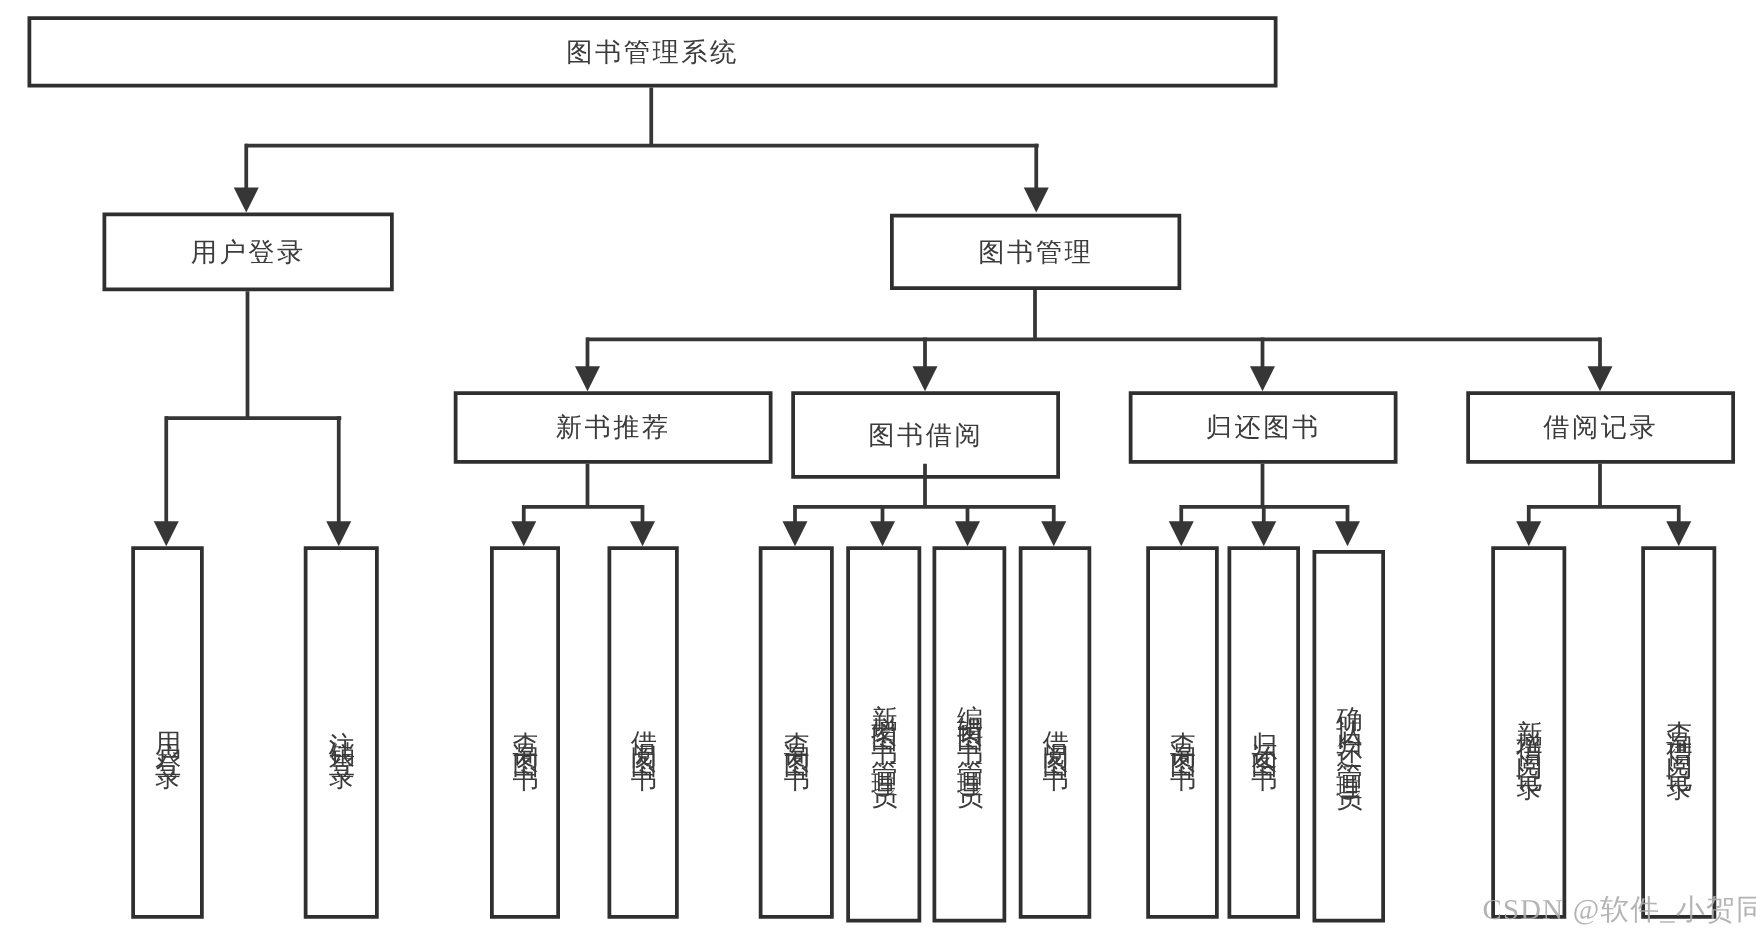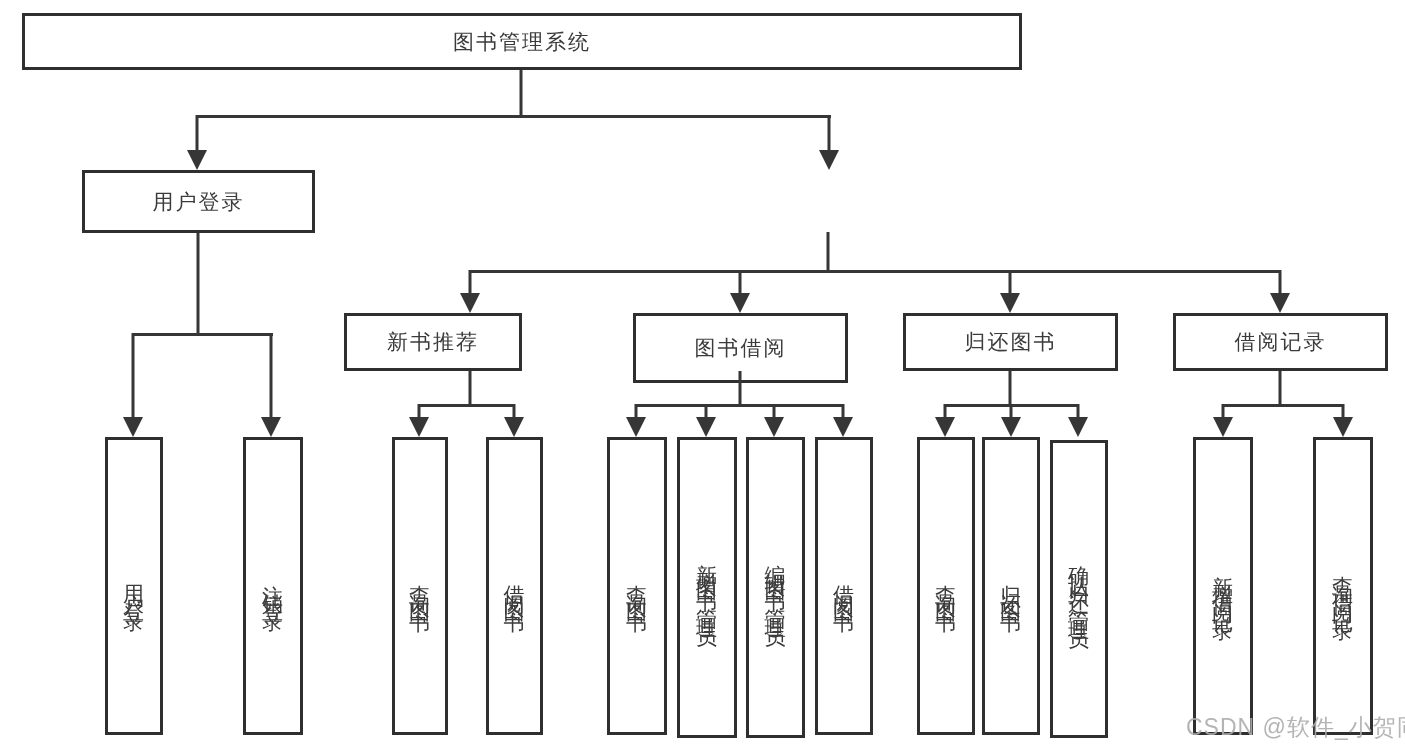--- a/index.html
+++ b/index.html
@@ -1,18 +1,18 @@
 <!DOCTYPE html>
 <html><head>
 <meta charset="utf-8">
 <style>
   html,body{margin:0;padding:0;background:#ffffff;}
   .stage{
     position:relative;width:1405px;height:747px;background:#ffffff;overflow:hidden;
-    font-family:Liberation Sans, sans-serif;color:#3b3b3b;
+    font-family:Liberation Serif, serif;color:#3b3b3b;
   }
   .box{
     position:absolute;box-sizing:border-box;background:#ffffff;
     border:3px solid #2f2f2f;display:flex;align-items:center;justify-content:center;
     font-size:21px;color:#3b3b3b;
   }
   .hbox{letter-spacing:2px;}
   .vtext{
     writing-mode:vertical-rl;text-orientation:mixed;
     letter-spacing:9px;line-height:1.0;font-size:21px;
@@ -37,20 +37,21 @@
   <div class="box hbox" style="left:22px;top:13px;width:1000px;height:57px">图书管理系统</div>
 
   <div class="vline" style="left:521px;top:70px;height:47px"></div>
   <div class="hline" style="left:196px;top:115px;width:635px"></div>
   <div class="vline" style="left:197px;top:115px;height:38px"></div>
   <div class="arrow" style="left:197px;top:150px"></div>
   <div class="vline" style="left:829px;top:115px;height:38px"></div>
   <div class="arrow" style="left:829px;top:150px"></div>
 
   <div class="box hbox" style="left:82px;top:170px;width:233px;height:63px">用户登录</div>
+  <div class="box hbox" style="left:712px;top:171px;width:233px;height:61px">图书管理</div>
 
   <div class="vline" style="left:198px;top:233px;height:102px"></div>
   <div class="hline" style="left:132px;top:333px;width:141px"></div>
   <div class="vline" style="left:133px;top:333px;height:88px"></div>
   <div class="arrow" style="left:133px;top:417px"></div>
   <div class="vline" style="left:271px;top:333px;height:88px"></div>
   <div class="arrow" style="left:271px;top:417px"></div>
 
   <div class="box" style="left:105px;top:437px;width:58px;height:298px">
     <span class="vtext">用户登录</span>
@@ -63,21 +64,21 @@
   <div class="hline" style="left:469px;top:270px;width:812px"></div>
   <div class="vline" style="left:470px;top:270px;height:28px"></div>
   <div class="arrow" style="left:470px;top:293px"></div>
   <div class="vline" style="left:740px;top:270px;height:28px"></div>
   <div class="arrow" style="left:740px;top:293px"></div>
   <div class="vline" style="left:1010px;top:270px;height:28px"></div>
   <div class="arrow" style="left:1010px;top:293px"></div>
   <div class="vline" style="left:1280px;top:270px;height:28px"></div>
   <div class="arrow" style="left:1280px;top:293px"></div>
 
-  <div class="box hbox" style="left:344px;top:313px;width:178px;height:58px">新书推荐</div>
+  <div class="box hbox" style="left:363px;top:313px;width:255px;height:58px">新书推荐</div>
   <div class="box hbox" style="left:633px;top:313px;width:215px;height:70px">图书借阅</div>
   <div class="box hbox" style="left:903px;top:313px;width:215px;height:58px">归还图书</div>
   <div class="box hbox" style="left:1173px;top:313px;width:215px;height:58px">借阅记录</div>
 
   <div class="vline" style="left:470px;top:371px;height:35px"></div>
   <div class="hline" style="left:418px;top:404px;width:97px"></div>
   <div class="vline" style="left:419px;top:404px;height:18px"></div>
   <div class="arrow" style="left:419px;top:417px"></div>
   <div class="vline" style="left:514px;top:404px;height:18px"></div>
   <div class="arrow" style="left:514px;top:417px"></div>

